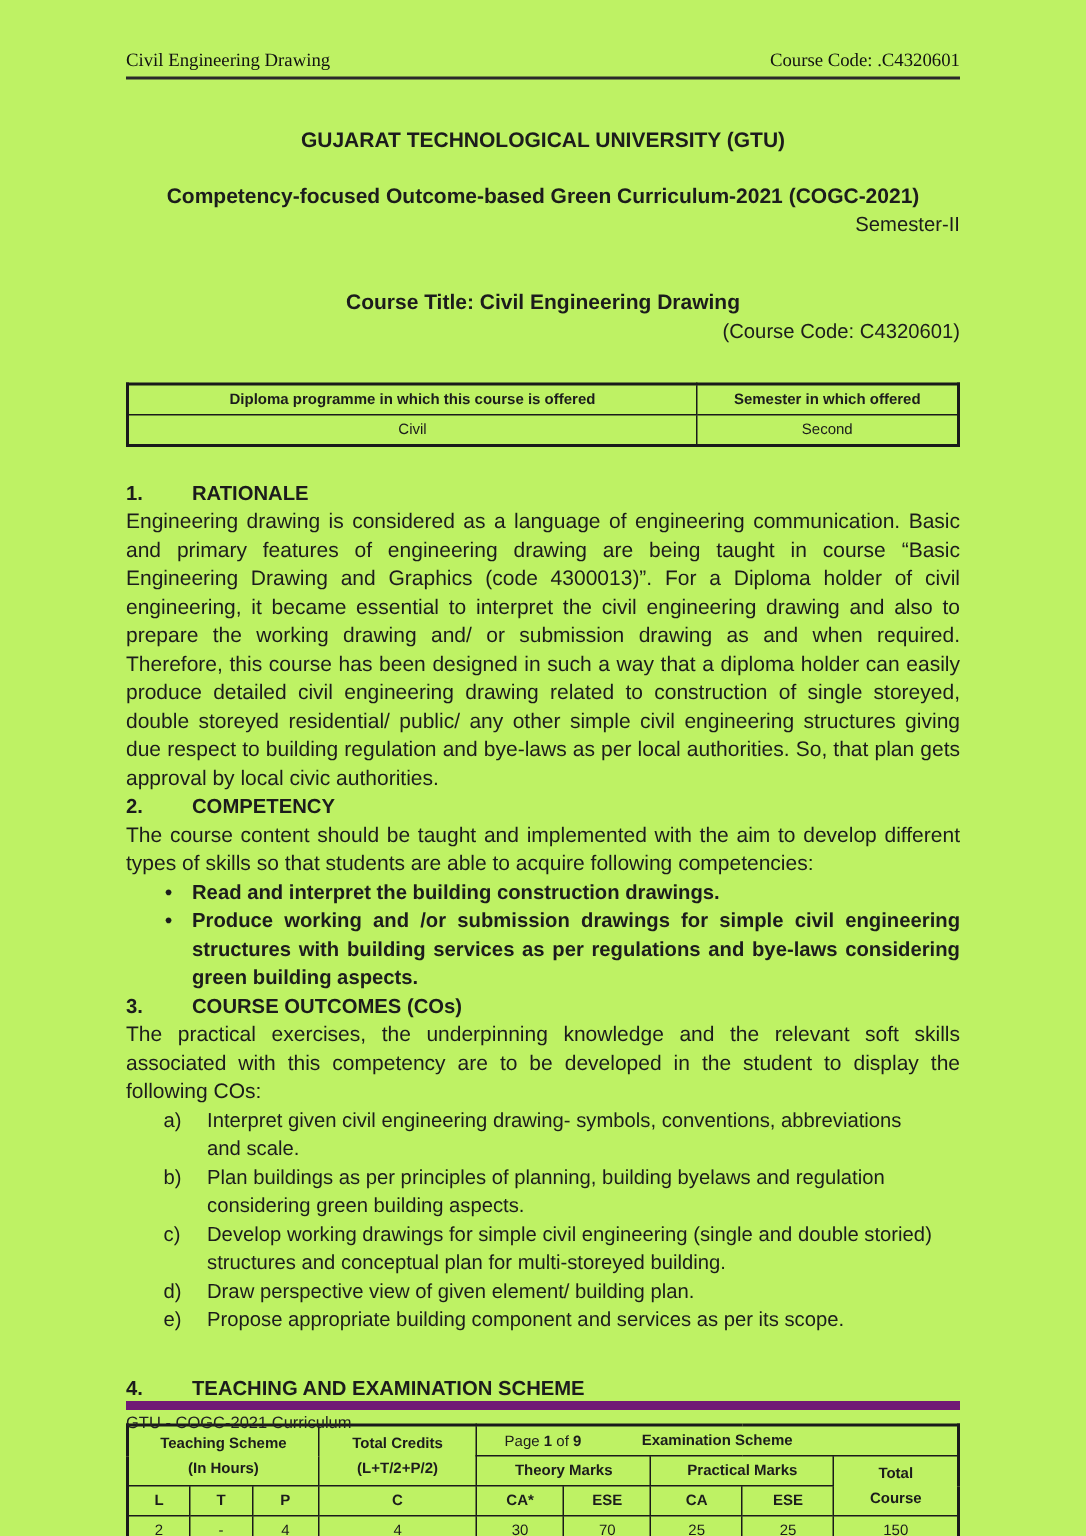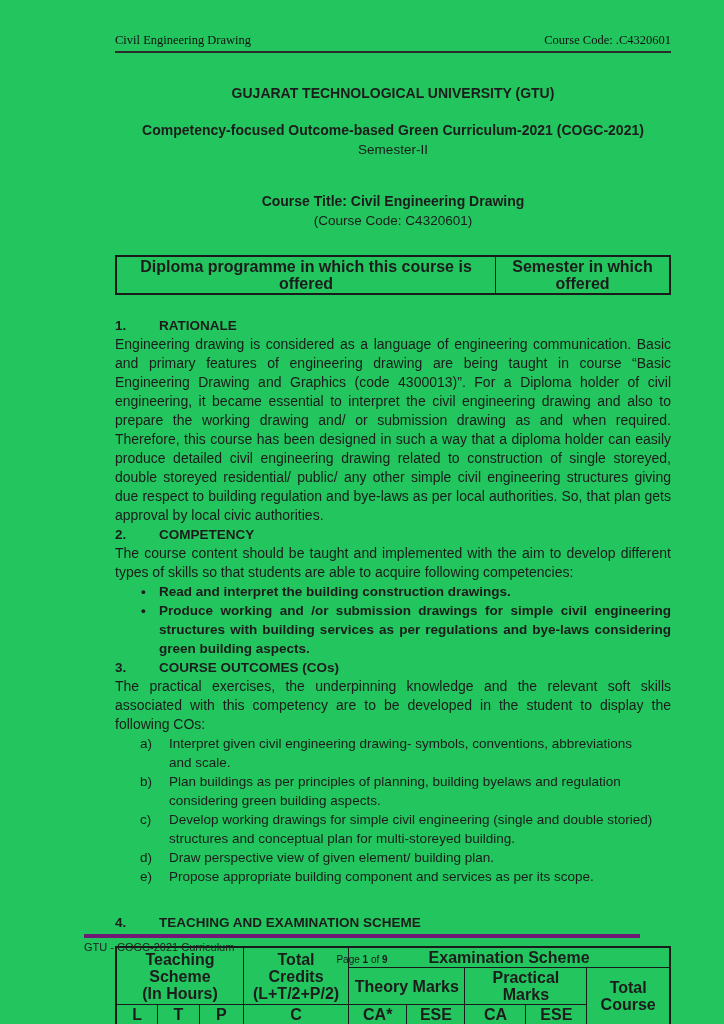--- a/index.html
+++ b/index.html
@@ -1,53 +1,52 @@
 <!DOCTYPE html>
 <html><head>
 <meta charset="utf-8">
 <style>
   * { margin: 0; padding: 0; box-sizing: border-box; }
   html, body { background: #ffffff; }
   .page {
     position: relative;
     width: 724px;
     height: 1024px;
-    background: #22c55e;
+    background: #bef264;
     color: #1c1c1c;
     font-family: "Liberation Sans", sans-serif;
     overflow: hidden;
-    padding-left: 31px;
   }
   .content { margin: 0 84px; width: 556px; }
 
   
   .doc-header {
     display: flex;
     justify-content: space-between;
     align-items: flex-end;
     padding-top: 33px;
     padding-bottom: 3px;
     border-bottom: 2px solid #2a2a2a;
     font-family: "Liberation Serif", serif;
     font-size: 12.5px;
     color: #111;
   }
 
   
   .title-block { text-align: center; margin-top: 32px; }
   .t-bold { font-weight: bold; font-size: 14px; }
-  .t-reg  { font-size: 13.5px; }
+  .t-reg  { font-size: 13.5px; text-align: right; }
   .tb-line1 { margin-top: 0; }
   .tb-line2 { margin-top: 21px; }
   .tb-line3 { margin-top: 4px; }
   .tb-line4 { margin-top: 36px; }
   .tb-line5 { margin-top: 4px; }
 
   
-  table { border-collapse: collapse; width: 100%; font-size: 16px; }
+  table { border-collapse: collapse; width: 100%; font-size: 10px; }
   table, th, td { border: 1px solid #1a1a1a; }
   table { border-width: 2px; }
   th { font-weight: bold; }
   th, td { text-align: center; vertical-align: middle; padding: 1px 4px; line-height: 17px; }
   .offer-table { margin-top: 27px; }
   .offer-table th, .offer-table td { height: 19px; }
   .scheme-table { margin-top: 14px; }
   .scheme-table th, .scheme-table td { height: 19px; }
 
   
@@ -83,21 +82,21 @@
   }
   .olist-label { width: 29px; margin-left: 25px; flex-shrink: 0; }
   .olist-text { flex: 1; padding-right: 14px; }
 
   
   .doc-footer {
     position: absolute;
     top: 934px;
     left: 84px;
     width: 556px;
-    border-top: 4px solid #701a75;
+    border-top: 6px solid #701a75;
     padding-top: 3px;
   }
   .footer-left { font-size: 11px; color: #222; }
   .footer-page { text-align: center; font-size: 10px; margin-top: 1px; }
   .footer-page b { font-weight: bold; }
 </style>
 </head>
 <body>
 
 <div class="page">
@@ -119,20 +118,24 @@
 
     <table class="offer-table">
       <colgroup>
           <col style="width:68.5%">
           <col style="width:31.5%">
         </colgroup>
       <tbody>
           <tr>
         <th>Diploma programme in which this course is offered</th>
         <th>Semester in which offered</th>
+      </tr>
+      <tr>
+        <td>Civil</td>
+        <td>Second</td>
       </tr>
     </tbody>
       </table>
 
     <div class="section-heading first-heading">
       <span class="sec-num">1.</span>
       <span>RATIONALE</span>
     </div>
     <div class="para">Engineering drawing is considered as a language of engineering communication. Basic and primary features of engineering drawing are being taught in course “Basic Engineering Drawing and Graphics (code 4300013)”. For a Diploma holder of civil engineering, it became essential to interpret the civil engineering drawing and also to prepare the working drawing and/ or submission drawing as and when required. Therefore, this course has been designed in such a way that a diploma holder can easily produce detailed civil engineering drawing related to construction of single storeyed, double storeyed residential/ public/ any other simple civil engineering structures giving due respect to building regulation and bye-laws as per local authorities. So, that plan gets approval by local civic authorities.</div>
 

